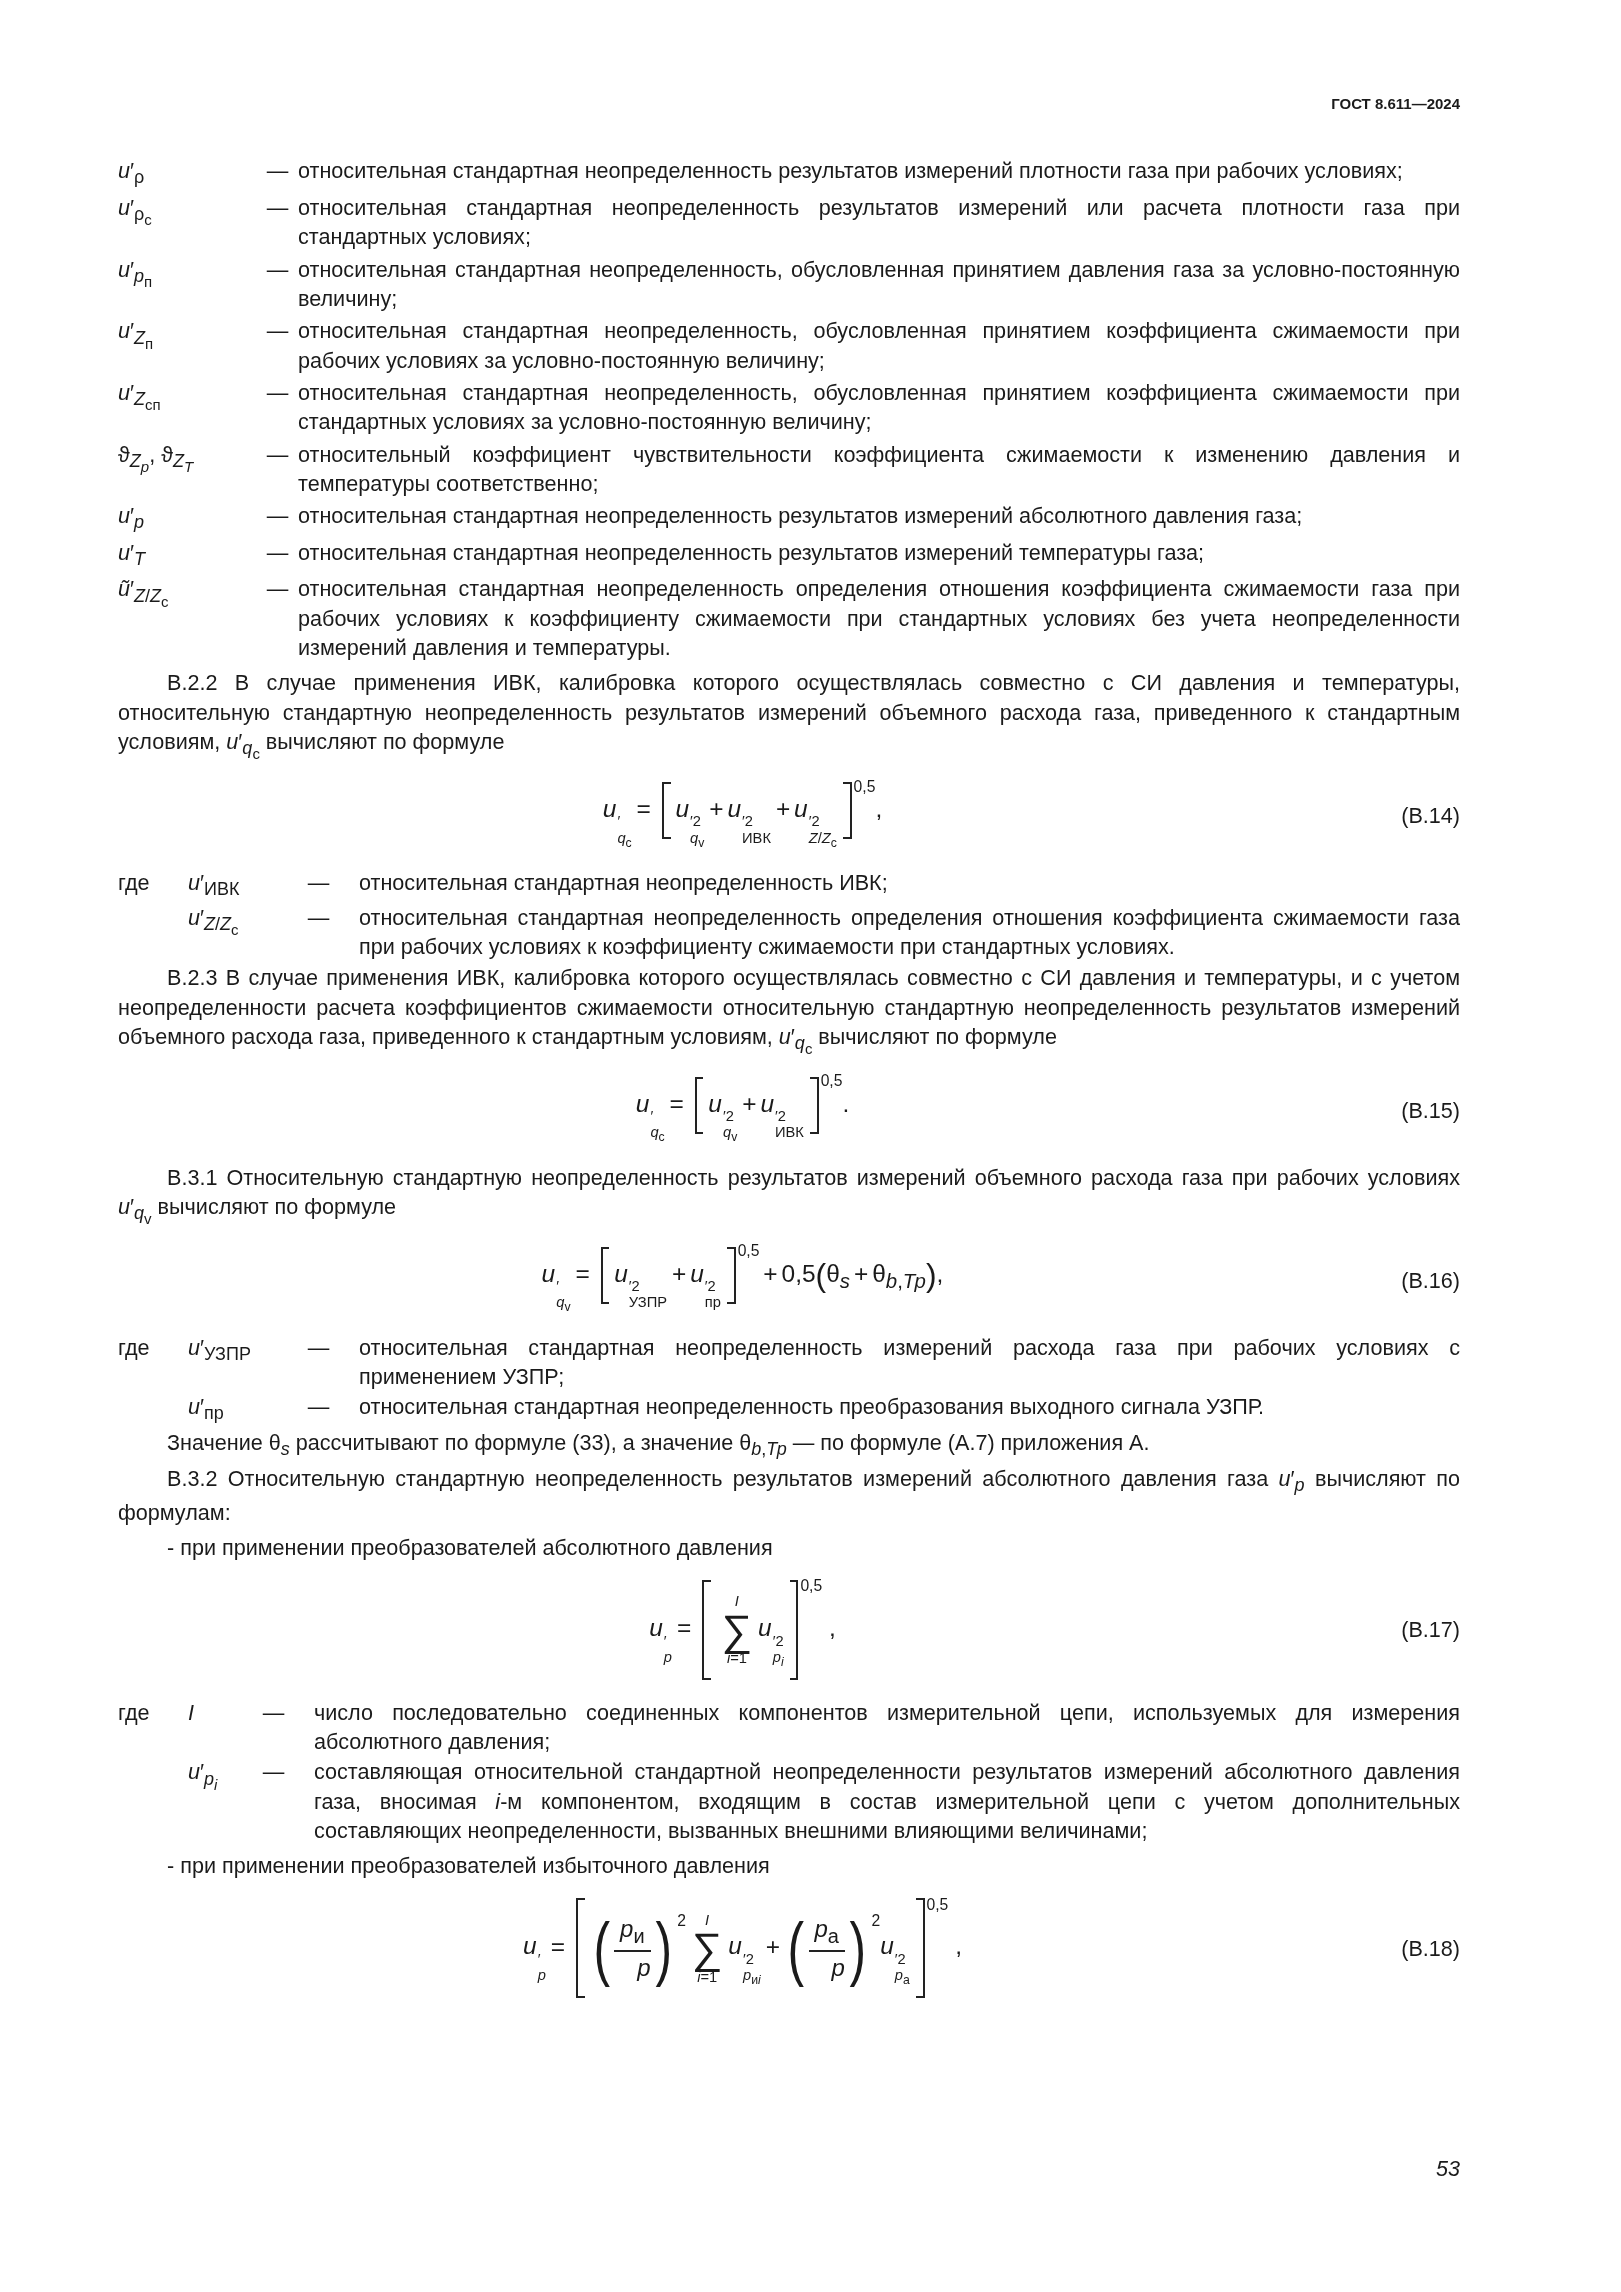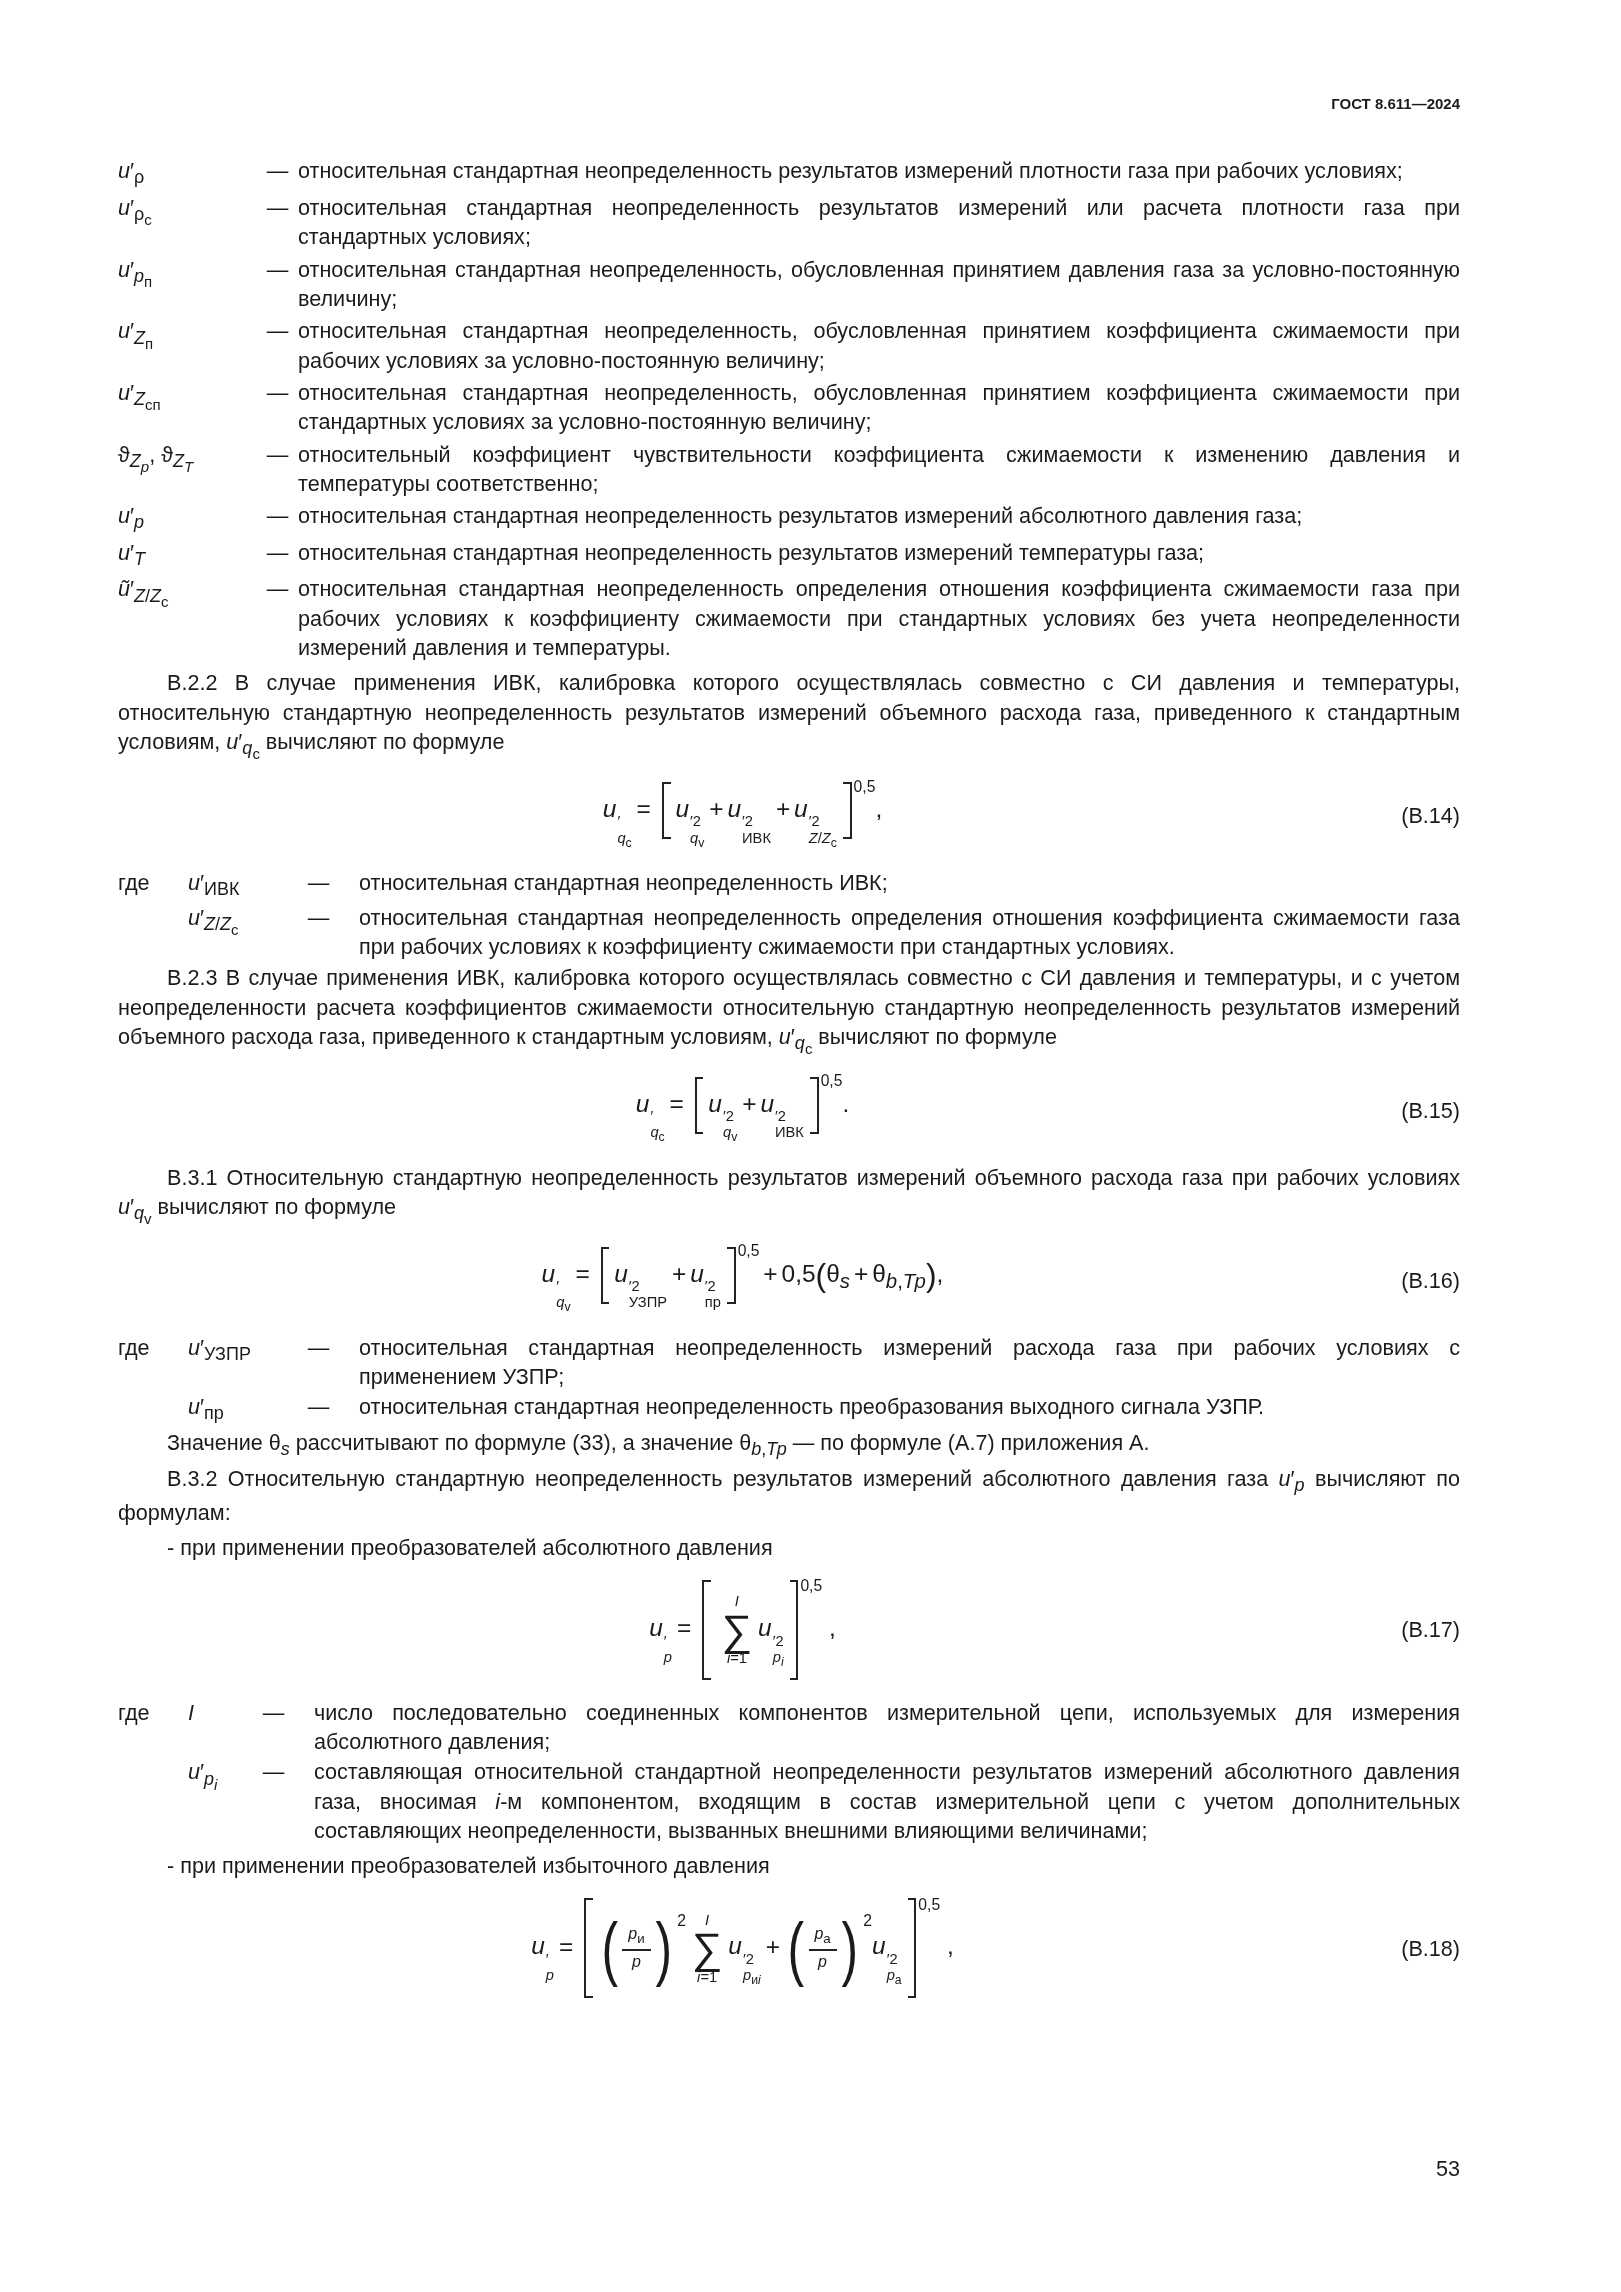--- a/index.html
+++ b/index.html
@@ -40,24 +40,24 @@
   .h2{height:100px;}
   .exp{font-size:15.7px;position:relative;margin-left:2px;display:inline-block;}
   .e1{top:-25.5px;}
   .e2{top:-45px;}
   .e3{top:-29px;}
   .sum{display:inline-flex;flex-direction:column;align-items:center;vertical-align:middle;margin:0 5.9px;line-height:1;}
   .sum .sigma{font-size:43px;line-height:0.9;font-weight:400;}
   .sum .lim{font-size:14.7px;line-height:1.25;}
   .bp1{font-size:1.3em;vertical-align:-0.12em;font-weight:300;}
   .bp2{display:inline-block;font-size:2.9em;font-weight:200;vertical-align:middle;line-height:0;transform:scaleX(0.7);}
-  .frac{display:inline-flex;flex-direction:column;align-items:center;vertical-align:middle;font-size:16px;line-height:1.15;margin:0 1px;}
+  .frac{display:inline-flex;flex-direction:column;align-items:flex-end;vertical-align:middle;font-size:24px;line-height:1.15;margin:0 1px;}
   .frac .fn{border-bottom:2px solid #222;padding:0 5.9px 2px;}
   .frac .fd{padding-top:2px;}
-  .page-number{position:absolute;right:161px;bottom:110px;font-size:21.6px;}
+  .page-number{position:absolute;right:161px;bottom:110px;font-size:21.6px;font-style:italic;}
   i{font-style:italic;}
 </style>
 </head>
 <body>
 
 <div class="page">
 
   <div class="doc-header">ГОСТ 8.611—2024</div>
 
   <section class="defs">

